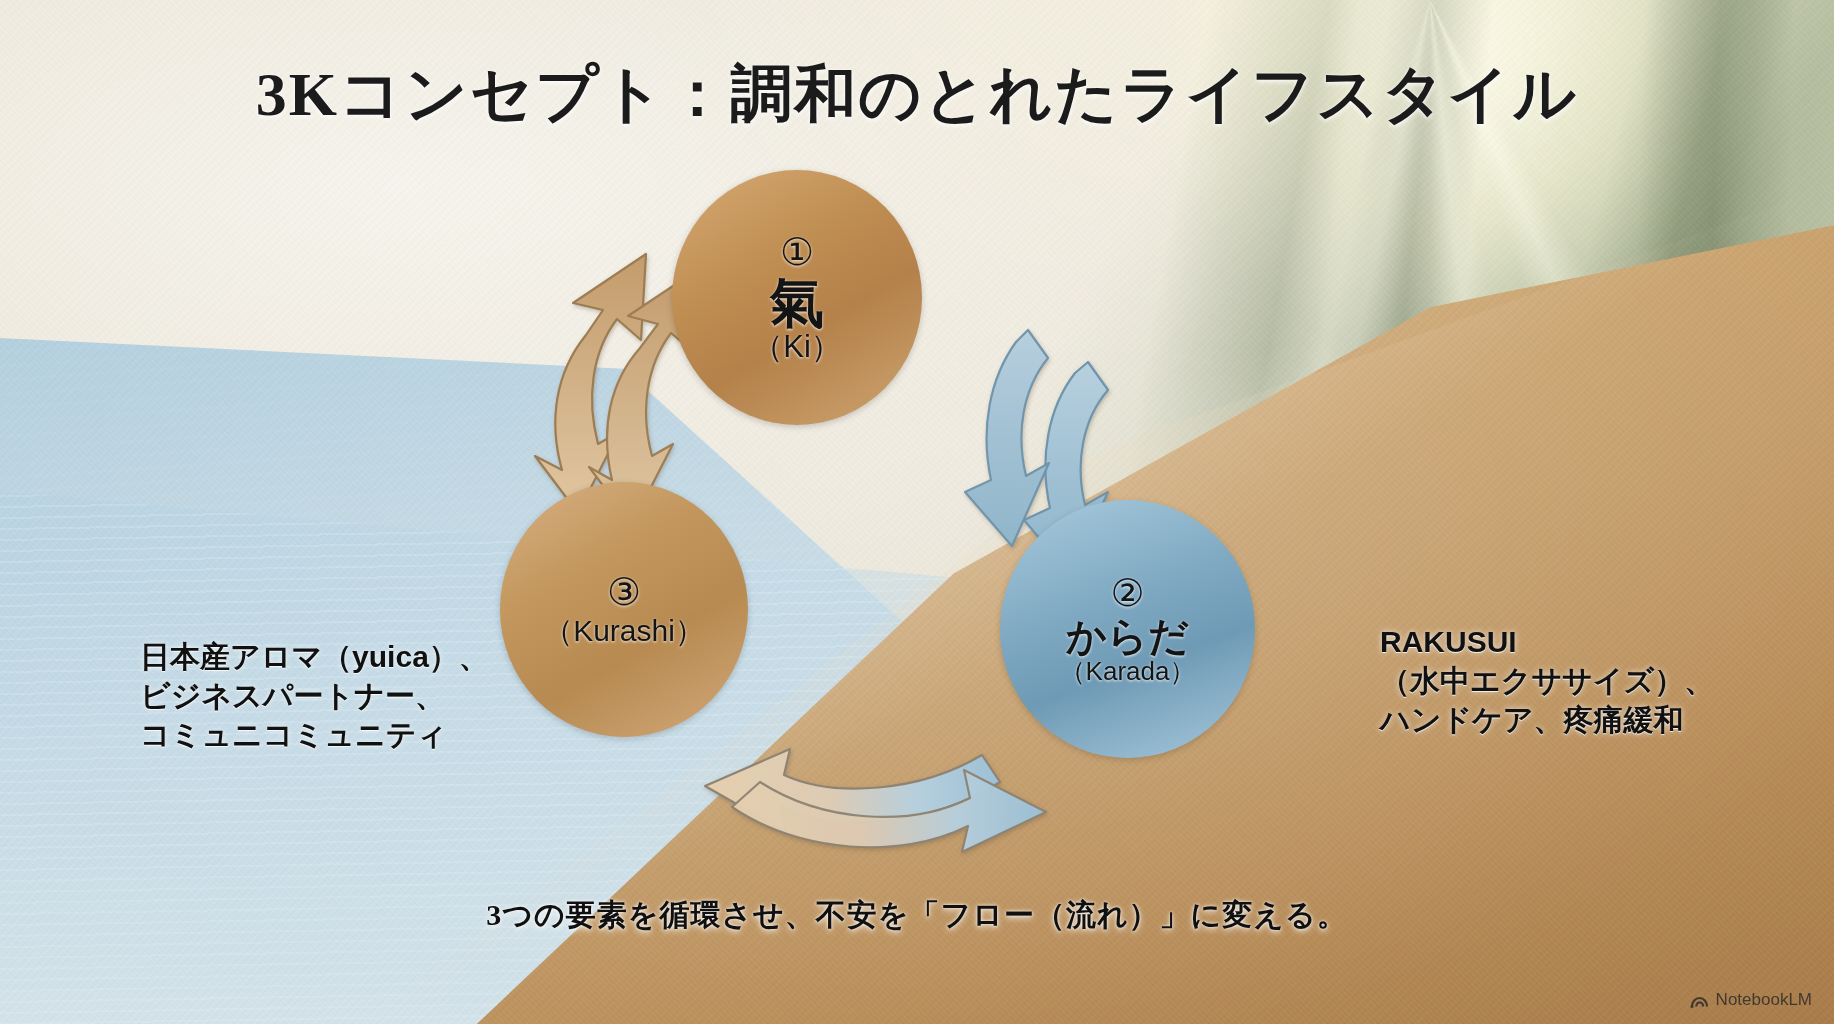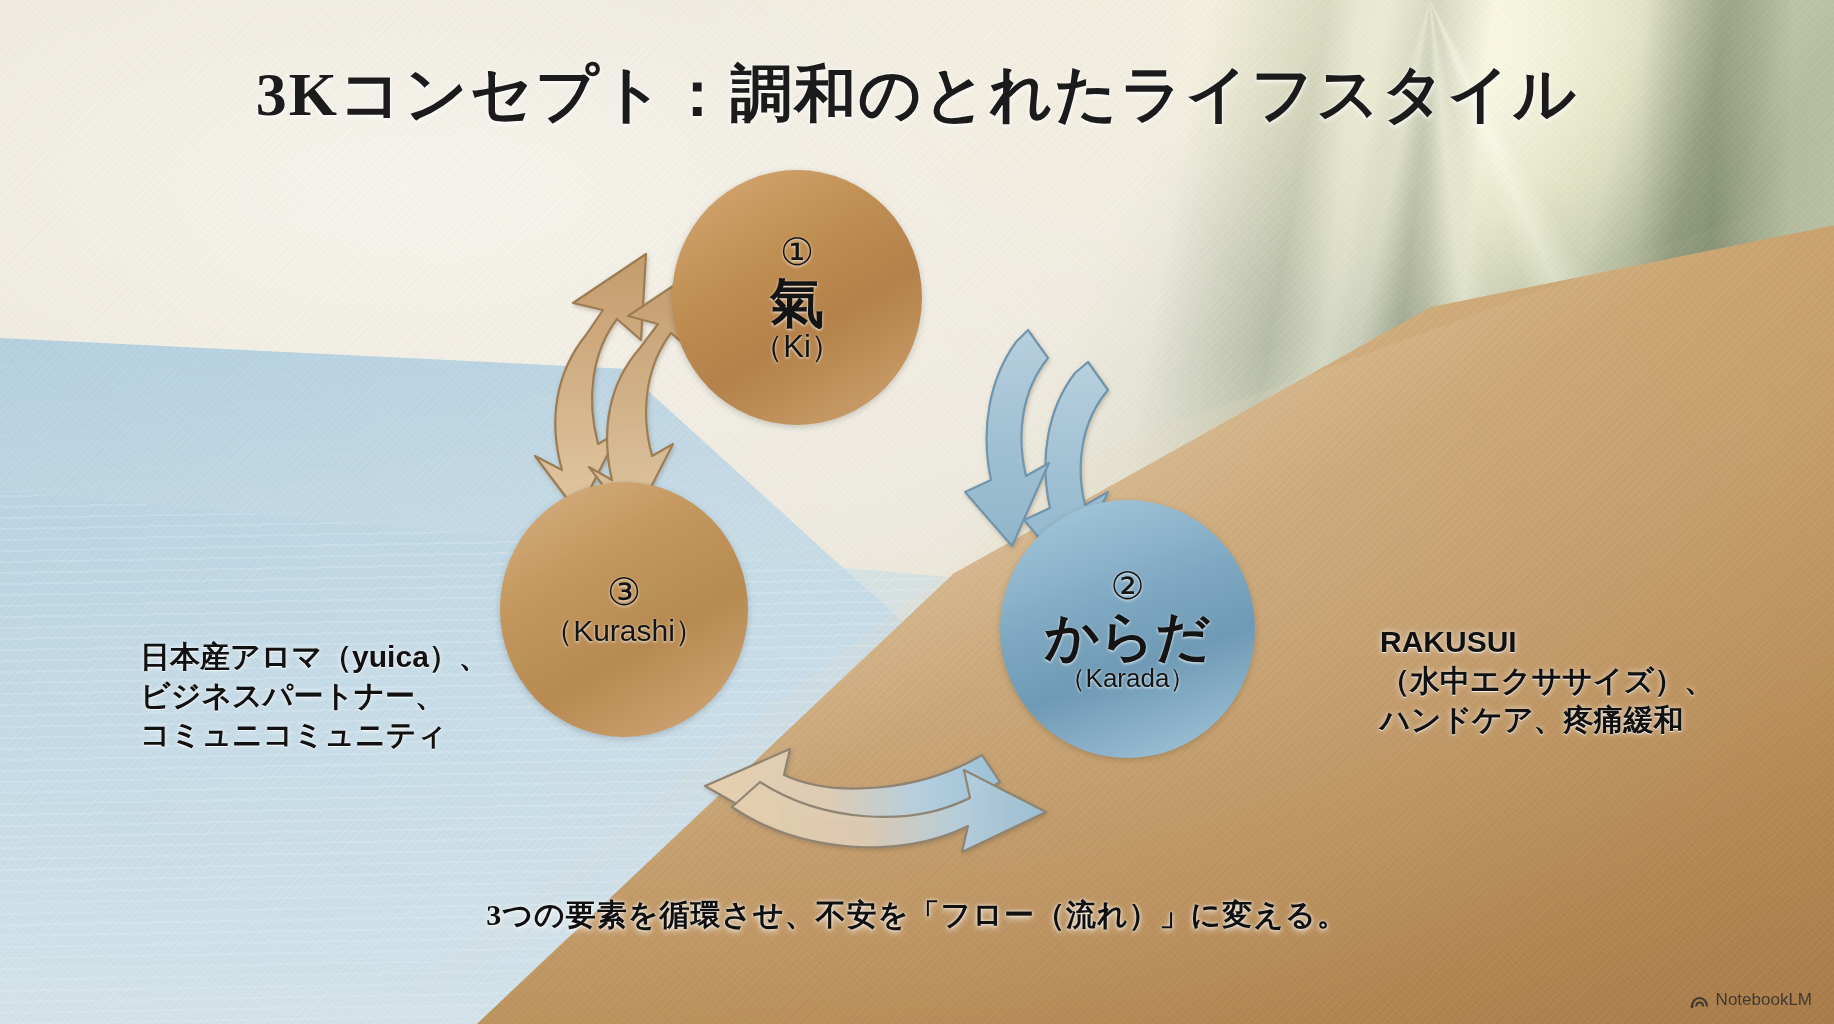--- a/index.html
+++ b/index.html
@@ -181,21 +181,21 @@
   #node-karada {
     left: 1000px; top: 500px; width: 255px; height: 258px;
   }
   #node-karada .ring {
     border: 9px solid transparent;
     background:
       linear-gradient(#fff0,#fff0) padding-box,
       linear-gradient(160deg, #a9cbdd 0%, #7fa9c2 40%, #6f9ab5 62%, #a6c8dc 100%) border-box;
     filter: drop-shadow(0 2px 3px rgba(0,0,0,0.16));
   }
-  #node-karada .node-jp { font-size: 54px; }
+  #node-karada .node-jp { font-size: 40px; }
   #node-karada .node-rom { font-size: 26px; text-align: center; }
 
   
   #node-kurashi {
     left: 500px; top: 482px; width: 248px; height: 255px;
   }
   #node-kurashi .ring {
     border: 9px solid transparent;
     background:
       linear-gradient(#fff0,#fff0) padding-box,

